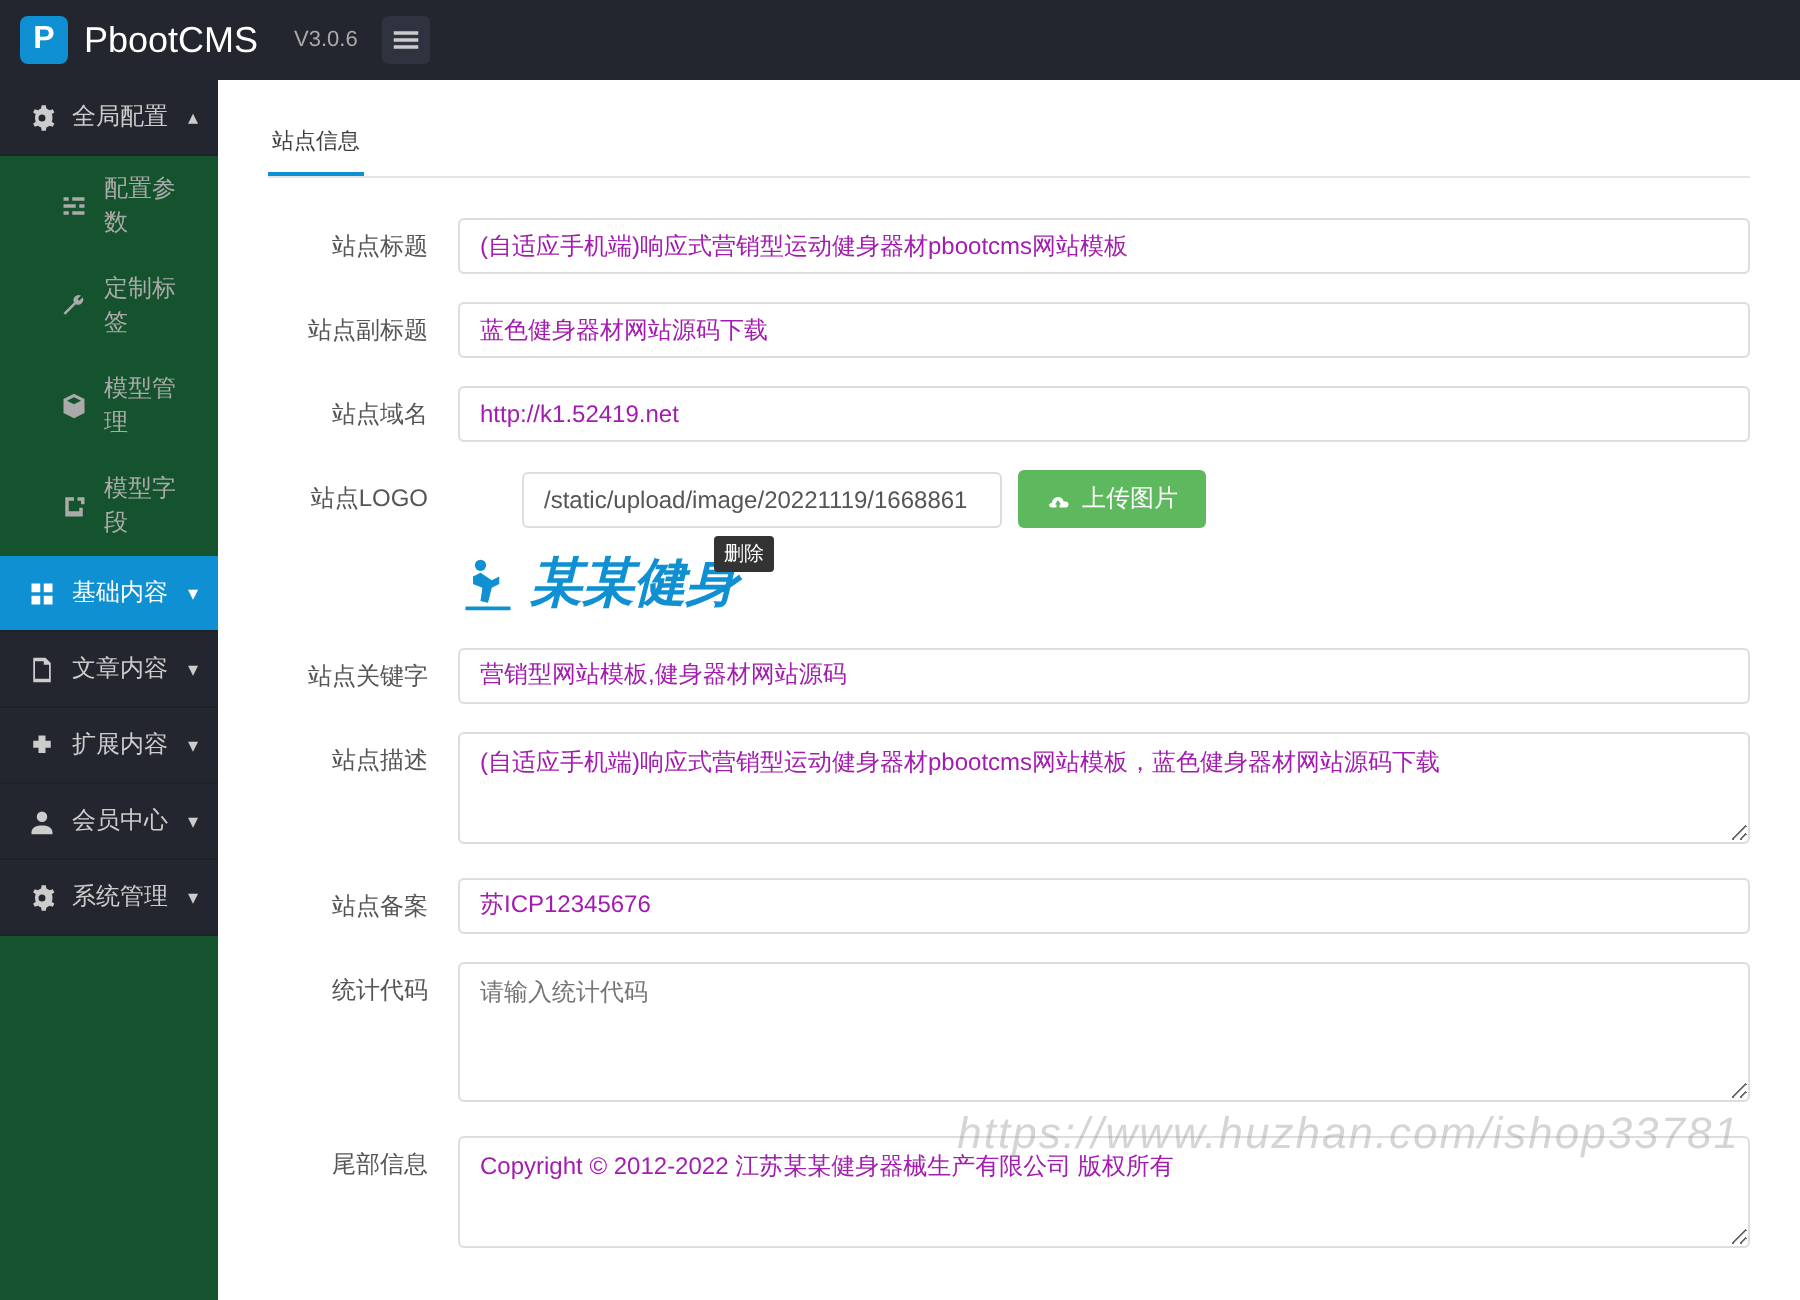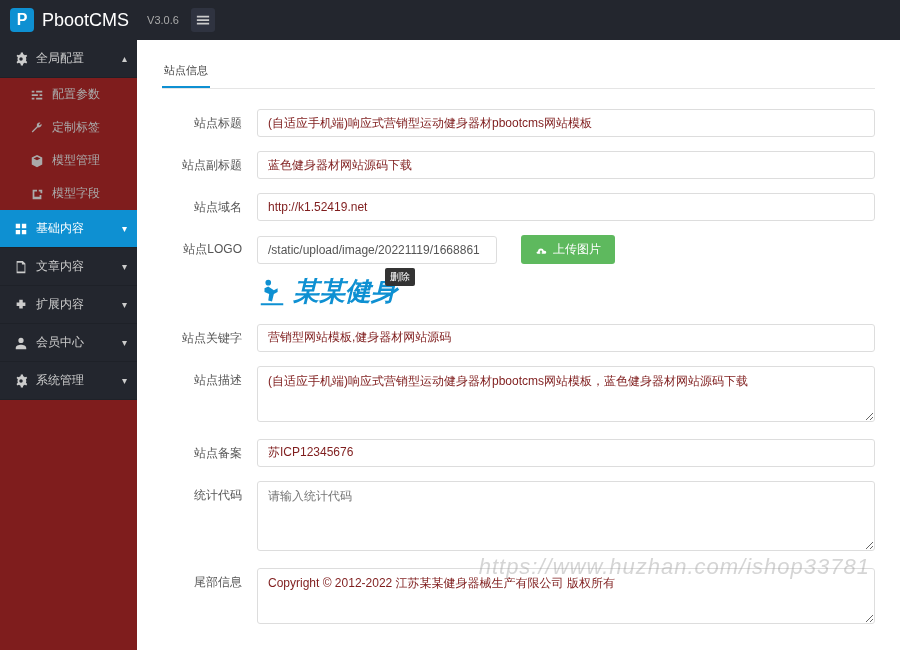--- a/index.html
+++ b/index.html
@@ -6,39 +6,39 @@
 body { font-family: "Microsoft YaHei", Arial, sans-serif; font-size: 12px; background: #fff; color: #333; }
 
 .topbar { height: 40px; background: #23262e; display: flex; align-items: center; padding: 0 10px; }
 .logo-badge { width: 24px; height: 24px; background: #0e90d2; border-radius: 4px; display: flex; align-items: center; justify-content: center; color: #fff; font-weight: bold; font-size: 16px; margin-right: 8px; }
 .brand { color: #fff; font-size: 18px; font-weight: 500; margin-right: 18px; }
 .version { color: #aaa; font-size: 11px; margin-right: 12px; }
 .toggle-btn { width: 24px; height: 24px; background: #2f3340; border-radius: 3px; display: flex; align-items: center; justify-content: center; cursor: pointer; }
 .toggle-btn svg { width: 14px; height: 14px; fill: #ccc; }
 
 .layout { display: flex; height: calc(100vh - 40px); }
-.sidebar { width: 137px; background: #7f1d1d; color: #ccc; overflow-y: auto; flex-shrink: 0; }
+.sidebar { width: 109px; background: #14532d; color: #ccc; overflow-y: auto; flex-shrink: 0; }
 .nav-group { padding: 10px 14px; cursor: pointer; display: flex; align-items: center; gap: 8px; border-bottom: 1px solid #1e2128; position: relative; }
 .nav-group.dark { background: #23262e; }
 .nav-group.active { background: #0e90d2; color: #fff; }
 .nav-group .caret { position: absolute; right: 10px; font-size: 10px; }
 .nav-sub { padding: 8px 14px 8px 30px; cursor: pointer; display: flex; align-items: center; gap: 8px; color: #aaa; font-size: 12px; }
 .nav-icon { width: 14px; height: 14px; display: inline-flex; align-items: center; justify-content: center; }
 .nav-icon svg { width: 14px; height: 14px; fill: currentColor; }
 
 .content { flex: 1; padding: 15px 25px; overflow-y: auto; }
 .tab-bar { border-bottom: 1px solid #e5e5e5; margin-bottom: 20px; }
 .tab { display: inline-block; padding: 8px 2px; color: #404040; border-bottom: 2px solid #0e90d2; font-size: 11px; }
 
 .form-row { display: flex; margin-bottom: 14px; align-items: flex-start; }
 .form-label { width: 95px; text-align: right; padding-right: 15px; padding-top: 6px; color: #555; font-size: 12px; flex-shrink: 0; }
 .form-control { flex: 1; }
-.input, .textarea { width: 100%; border: 1px solid #ddd; border-radius: 3px; padding: 6px 10px; font-size: 12px; color: #7f1d1d; font-family: inherit; }
+.input, .textarea { width: 100%; border: 1px solid #ddd; border-radius: 3px; padding: 6px 10px; font-size: 12px; color: #a21caf; font-family: inherit; }
 .textarea { resize: vertical; }
-.logo-row { display: flex; gap: 24px; align-items: center; }
+.logo-row { display: flex; gap: 8px; align-items: center; margin-left: 32px; }
 .logo-path { width: 240px; border: 1px solid #ddd; padding: 6px 10px; font-size: 12px; color: #555; border-radius: 3px; }
 .upload-btn { background: #5eb95e; color: #fff; border: none; padding: 6px 14px; border-radius: 3px; cursor: pointer; font-size: 12px; display: inline-flex; align-items: center; gap: 6px; text-align: center; }
 .upload-btn svg { width: 12px; height: 12px; fill: #fff; }
 
 .logo-preview { margin-top: 10px; position: relative; display: inline-block; }
 .logo-preview-inner { display: flex; align-items: center; gap: 6px; font-size: 26px; font-weight: bold; color: #0e90d2; font-style: italic; }
 .logo-man { width: 30px; height: 30px; }
 .delete-tag { position: absolute; top: -6px; right: -18px; background: #333; color: #fff; font-size: 10px; padding: 2px 5px; border-radius: 2px; font-style: normal; font-weight: normal; }
 
 .watermark { position: fixed; bottom: 70px; right: 30px; font-size: 22px; color: rgba(150,150,150,0.4); font-style: italic; pointer-events: none; letter-spacing: 1px; }

